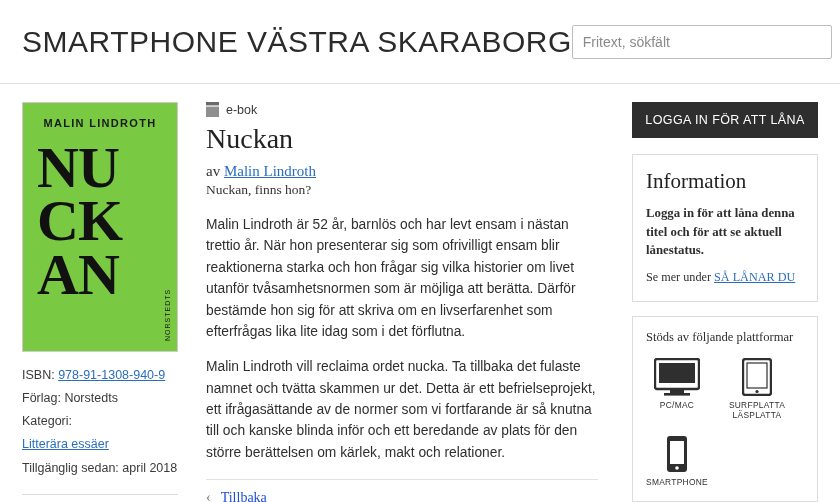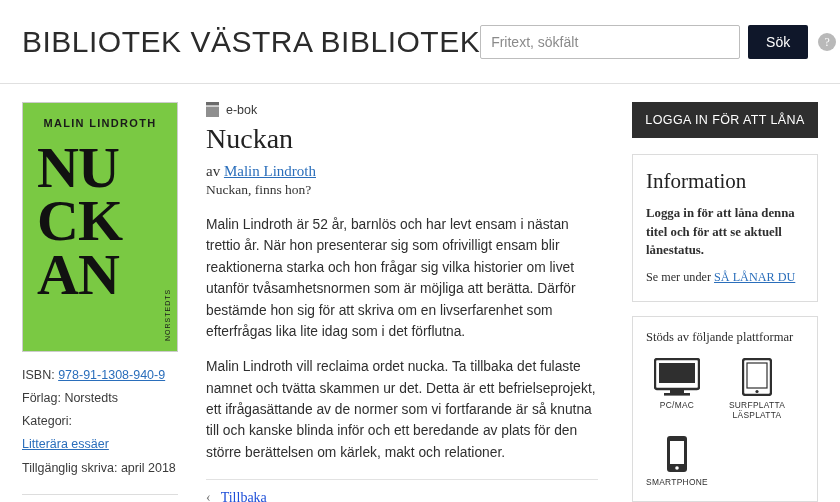--- a/index.html
+++ b/index.html
@@ -277,21 +277,21 @@
     line-height: 1.25;
     font-family: "Liberation Sans", sans-serif;
   }
   svg { display: block; }
   .ico-center { display: flex; justify-content: center; }
 </style>
 </head>
 <body>
 
 <div class="header">
-  <div class="site-title">BIBLIOTEK VÄSTRA BIBLIOTEK</div>
+  <div class="site-title">SMARTPHONE VÄSTRA SKARABORG</div>
   <div class="header-spacer"></div>
   <div class="search-wrap">
     <input class="search-input" type="text" placeholder="Fritext, sökfält" style="">
     <button class="search-button">Sök</button>
     <div class="help-icon">?</div>
   </div>
 </div>
 
 <div class="content">
 
@@ -311,21 +311,21 @@
         <span>ISBN:</span>
         <a href="#">978-91-1308-940-9</a>
       </div>
       <div>
         <span>Förlag:</span>
         <span>Norstedts</span>
       </div>
       <div>Kategori:</div>
       <div><a href="#">Litterära essäer</a></div>
       <div>
-        <span>Tillgänglig skriva:</span>
+        <span>Tillgänglig sedan:</span>
         <span>april 2018</span>
       </div>
     </div>
     <div class="meta-rule"></div>
   </div>
 
   <div class="center-col">
     <div class="media-type">
       <span>
         <svg width="13" height="15" viewBox="0 0 13 15">

